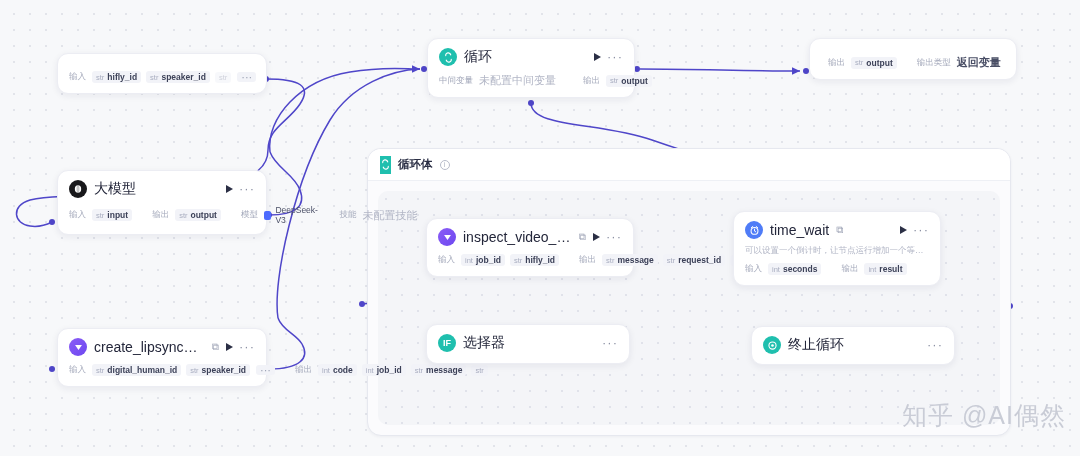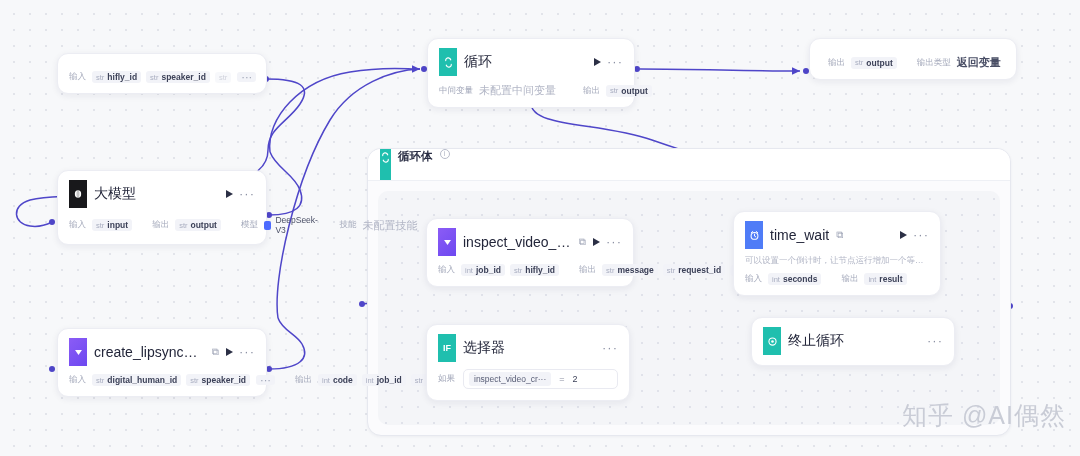--- a/index.html
+++ b/index.html
@@ -29,21 +29,21 @@
     position: absolute; left: 367px; top: 148px;
     width: 644px; height: 288px;
     background: #fbfbfd;
     border: 1px solid #e6e8ef;
     border-radius: 14px;
     box-shadow: 0 1px 3px rgba(30,35,70,.05);
     overflow: hidden;
   }
   #loop-body .lb-head {
     height: 32px; background: #ffffff;
-    display: flex; gap: 7px;
+    display: flex; align-items: center; gap: 7px;
     padding: 0 12px;
     border-bottom: 1px solid #eef0f5;
   }
   #loop-body .lb-title { font-size: 11.5px; color: #2b2f45; font-weight: 600; }
   #loop-body .lb-canvas {
     position: absolute; left: 10px; top: 42px; right: 10px; bottom: 10px;
     background-color: #f4f5f8;
     background-image: radial-gradient(#e0e2ea 1px, transparent 1.1px);
     background-size: 16px 16px;
     border-radius: 10px;
@@ -59,21 +59,21 @@
   .node {
     position: absolute;
     background: #ffffff;
     border: 1px solid #ecedf3;
     border-radius: 11px;
     box-shadow: 0 2px 7px rgba(30,35,70,.07);
     padding: 9px 11px 9px 11px;
   }
   .node .hdr { display: flex; align-items: center; gap: 7px; }
   .node .icon {
-    width: 18px; height: 28px; border-radius: 0;
+    width: 18px; height: 18px; border-radius: 9px;
     display: flex; align-items: center; justify-content: center;
     flex: 0 0 18px;
   }
   .node .icon svg { display: block; }
   .node .title {
     font-size: 14px; font-weight: 400; color: #23263a;
     white-space: nowrap; overflow: hidden; text-overflow: ellipsis;
   }
   .node .hdr-actions { margin-left: auto; display: flex; align-items: center; gap: 6px; }
   .play { width: 0; height: 0; border-left: 7px solid #2b2f45; border-top: 4.5px solid transparent; border-bottom: 4.5px solid transparent; }
@@ -464,31 +464,23 @@
   </div>
 
   <div class="node" style="left:426px; top:324px; width:204px; padding-bottom:11px;">
     <div class="hdr">
       <span class="icon" style="background:#1fbfae; font-size:9px; color:#fff; font-weight:700;">IF</span>
       <span class="title">选择器</span>
       <span class="hdr-actions">
         <span class="dots">···</span>
       </span>
     </div>
-    <div class="sel-row">
-      <span class="sel-label">如果</span>
-      <span class="cond-box">
-        <span class="cond-var">inspect_video_cr···</span>
-        <span class="cond-op">=</span>
-        <span class="cond-val">2</span>
-      </span>
-    </div>
-  </div>
-
-  <div class="node" style="left:751px; top:317px; width:204px; padding-bottom:10px;">
+  </div>
+
+  <div class="node" style="left:751px; top:326px; width:204px; padding-bottom:10px;">
     <div class="hdr">
       <span class="icon" style="background:#1fbfae;">
         <svg width="11" height="11" viewBox="0 0 16 16">
             <circle cx="8" cy="8" r="5.2" stroke="#fff" stroke-width="1.6" fill="none"></circle>
             <circle cx="8" cy="8" r="1.9" fill="#fff"></circle>
           </svg>
       </span>
       <span class="title">终止循环</span>
       <span class="hdr-actions">
         <span class="dots">···</span>

